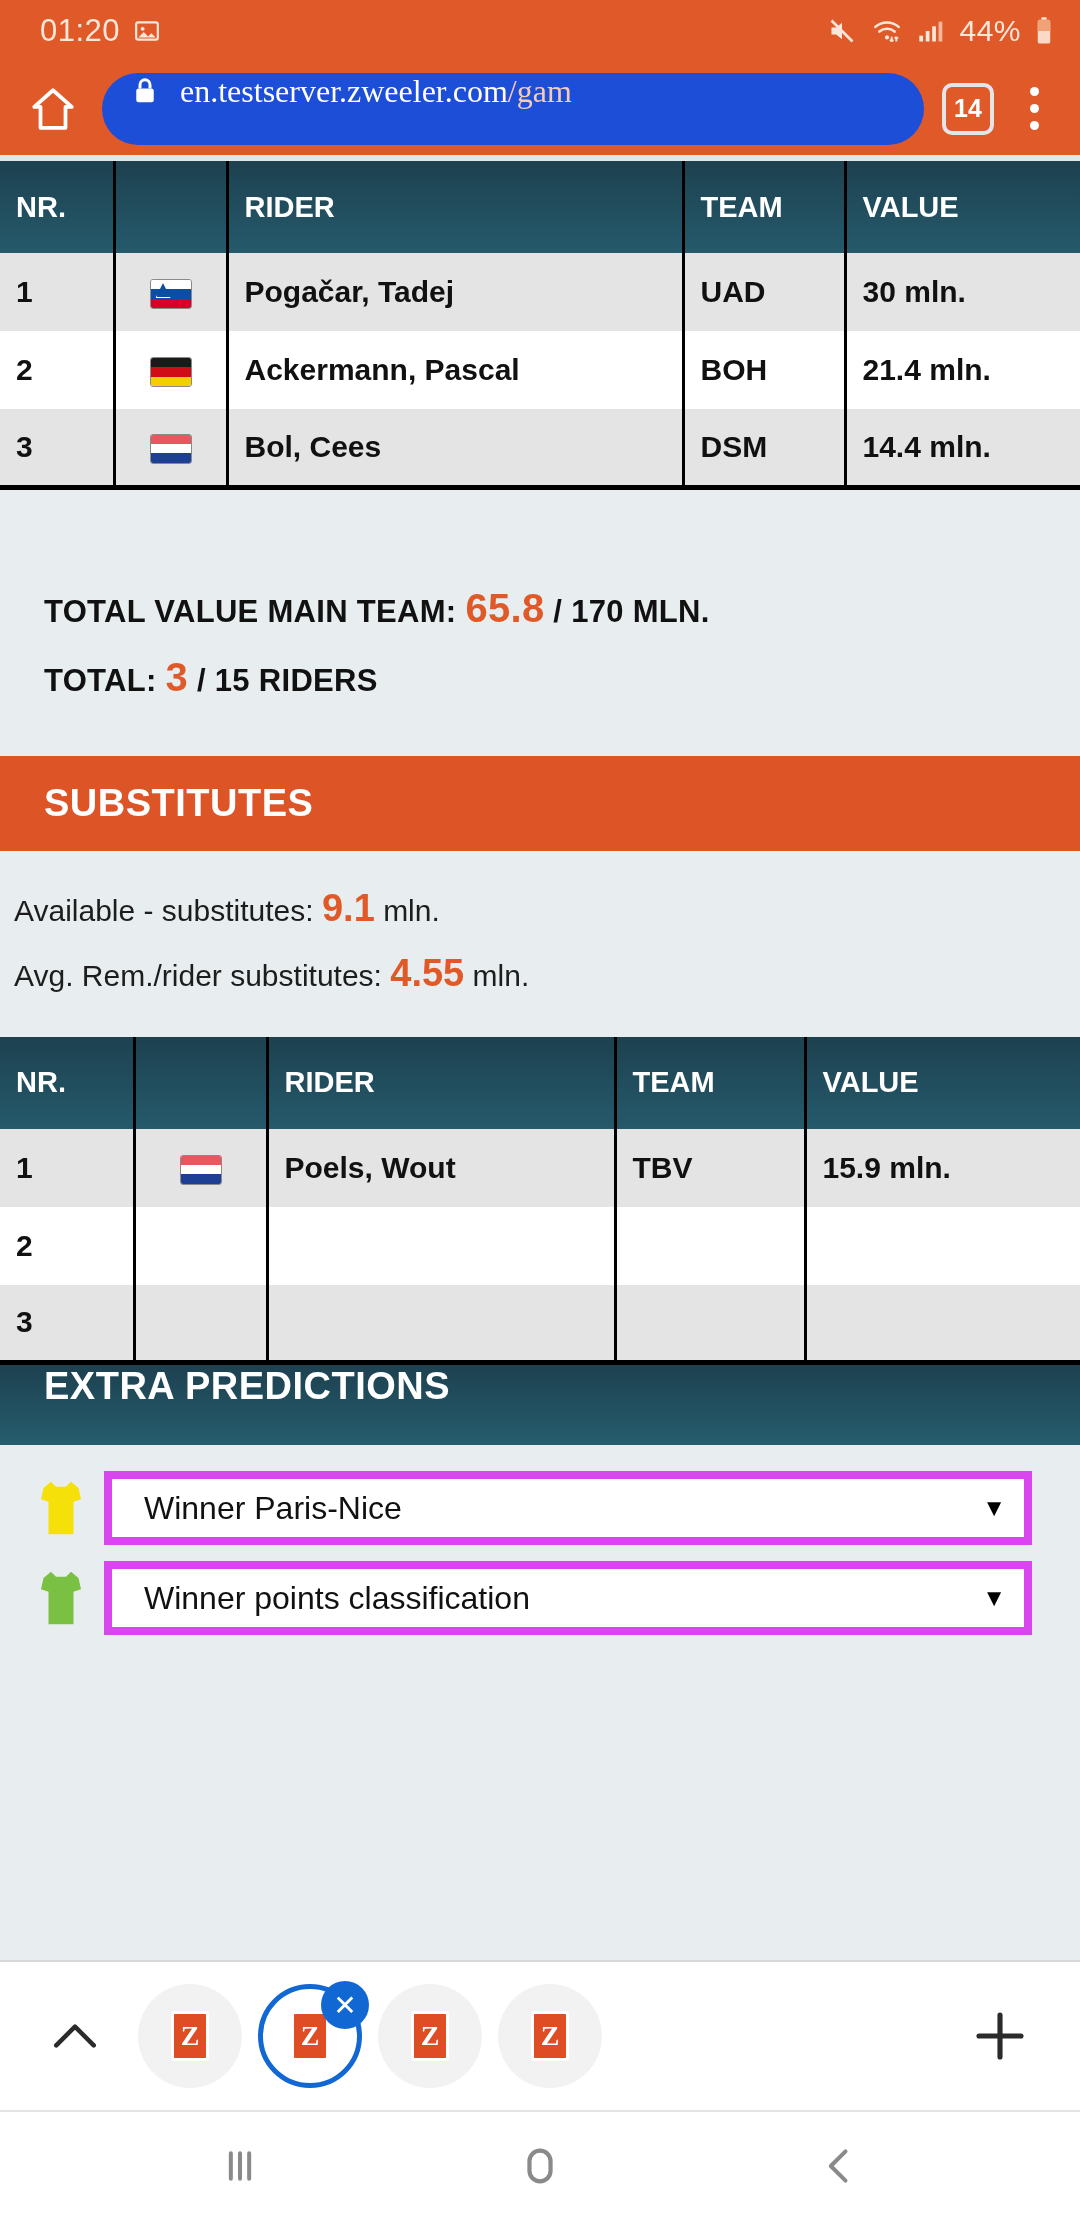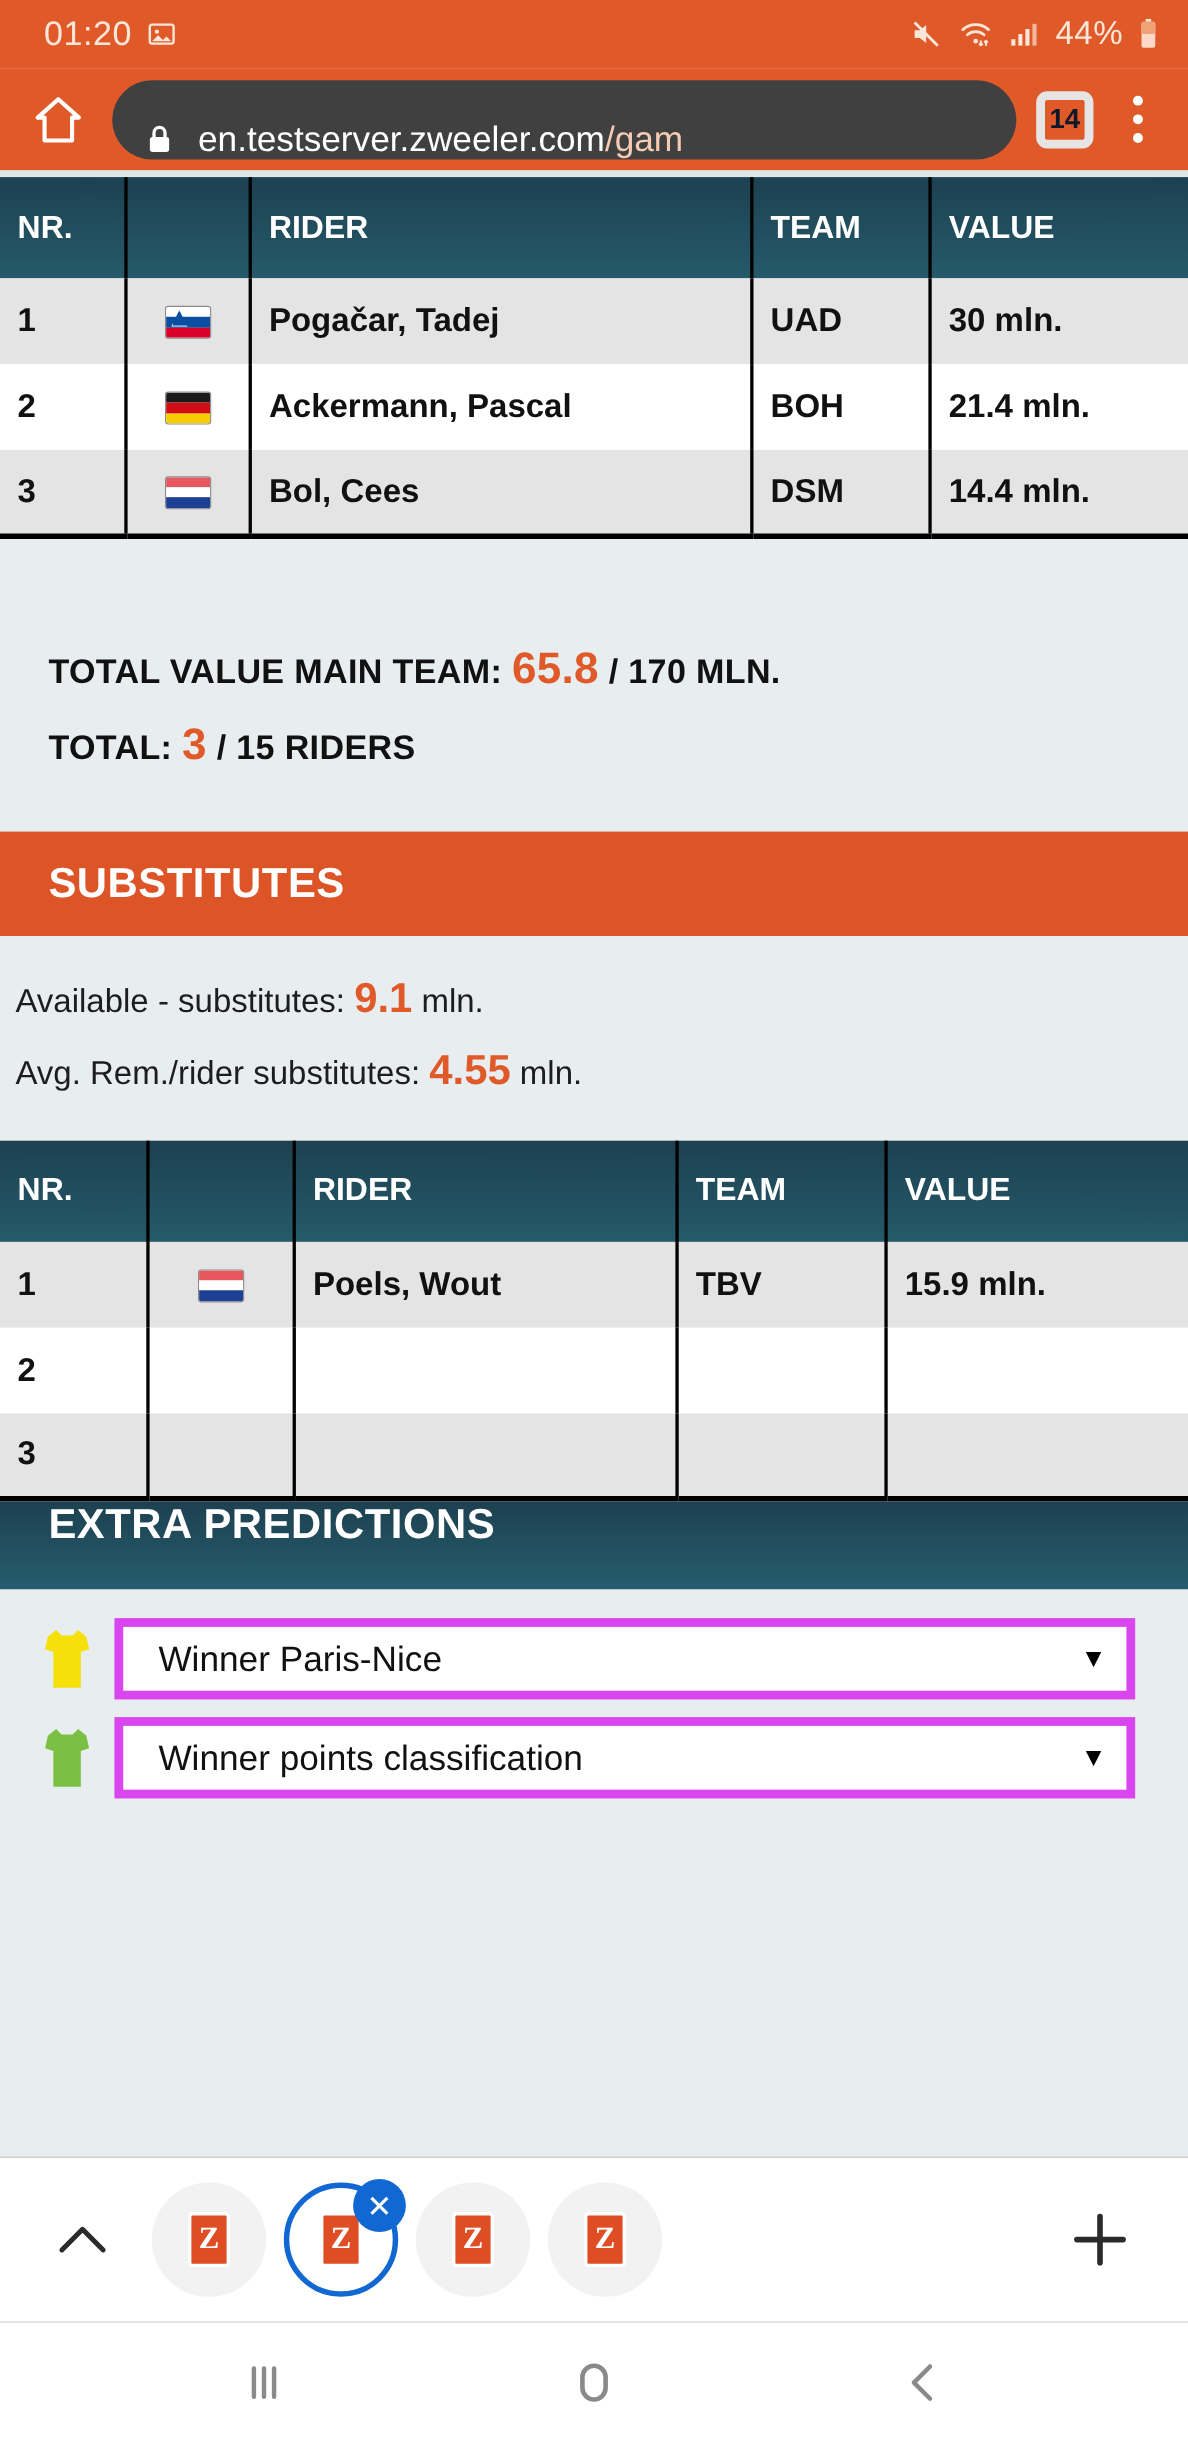--- a/index.html
+++ b/index.html
@@ -46,41 +46,42 @@
     gap: 18px;
   }
   .home-btn {
     width: 62px; height: 62px;
     display: flex; align-items: center; justify-content: center;
     flex: 0 0 auto;
   }
   .urlbar {
     flex: 1 1 auto;
     height: 72px;
-    background: #404040;
+    background: #1d4ed8;
     border-radius: 36px;
     display: flex;
-    align-items: flex-end;
+    align-items: flex-start;
     padding: 0 28px;
     gap: 20px;
     overflow: hidden;
+    font-family: Liberation Serif, serif;
   }
   .url-text {
     font-size: 32px;
     color: #ffffff;
     white-space: nowrap;
     overflow: hidden;
   }
   .url-text .dim { color: #f6cbb4; }
   .tabcount {
     width: 52px; height: 52px;
-    border: 8px solid #e5e5e5;
+    border: 4px solid #e5e5e5;
     border-radius: 10px;
     display: flex; align-items: center; justify-content: center;
-    color: #0f172a;
+    color: #ffffff;
     font-size: 25px;
     font-weight: bold;
     flex: 0 0 auto;
   }
   .kebab {
     width: 44px; height: 62px;
     display: flex; flex-direction: column;
     align-items: center; justify-content: center;
     gap: 8px;
     flex: 0 0 auto;

